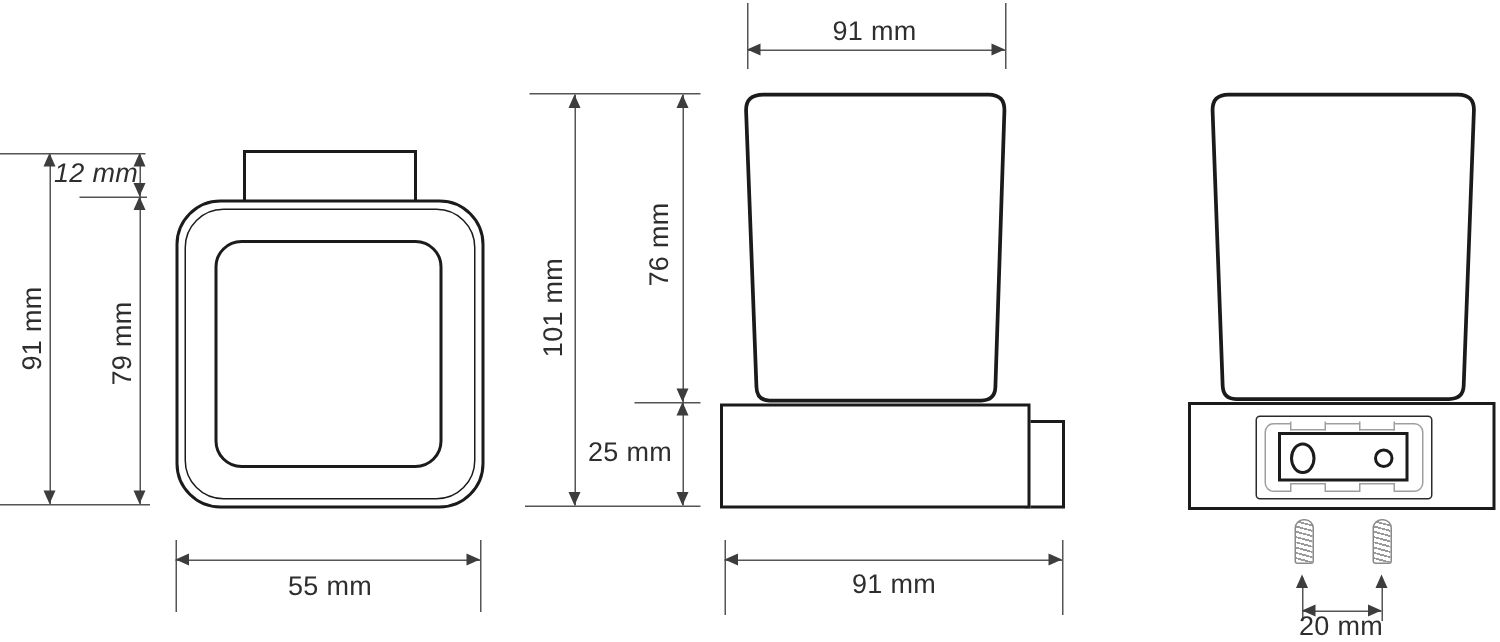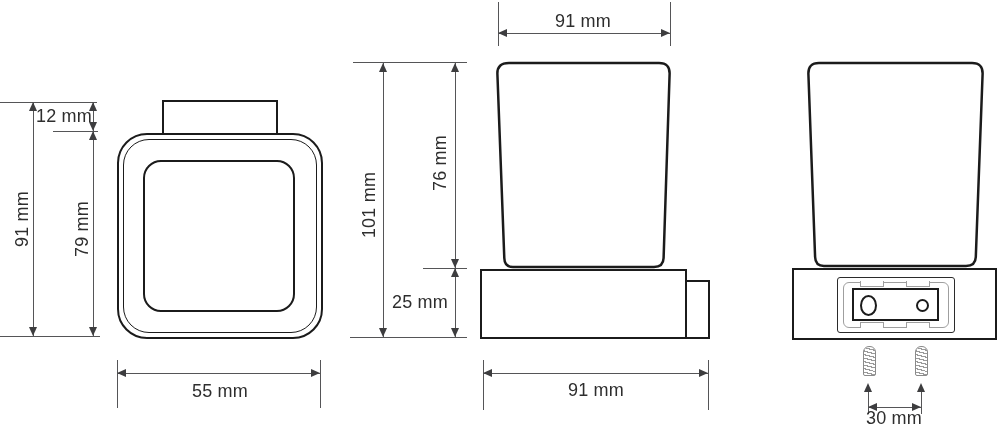--- a/index.html
+++ b/index.html
@@ -86,21 +86,21 @@
 
     <div class="arr arr-up" style="left:29px; top:102px;"></div>
     <div class="arr arr-down" style="left:29px; top:327px;"></div>
     <div class="arr arr-up" style="left:89px; top:102px;"></div>
     <div class="arr arr-down" style="left:89px; top:122px;"></div>
     <div class="arr arr-up" style="left:89px; top:131px;"></div>
     <div class="arr arr-down" style="left:89px; top:327px;"></div>
     <div class="arr arr-left" style="left:117px; top:369px;"></div>
     <div class="arr arr-right" style="left:311px; top:369px;"></div>
 
-    <span class="lbl" style="left:64px; top:116px;">12 mm</span>
+    <span class="lbl" style="left:64px; top:116px;font-style:italic;">12 mm</span>
     <span class="lbl rot" style="left:22px; top:219px;">91 mm</span>
     <span class="lbl rot" style="left:82px; top:229px;">79 mm</span>
     <span class="lbl" style="left:220px; top:391px;">55 mm</span>
   </div>
 
   <svg class="cups" width="1000" height="428" viewBox="0 0 1000 428">
     <path d="M 509 63 L 659 63 Q 670 63 669.6 74 L 663.6 258 Q 663.3 267 654 267 L 513 267 Q 504.6 267 504.3 258 L 497.4 74 Q 497 63 509 63 Z" fill="#ffffff" stroke="#1b1b1b" stroke-width="2.5"></path>
     <path d="M 819 63 L 972 63 Q 983 63 982.6 74 L 975.8 257 Q 975.5 266 966 266 L 824 266 Q 815.4 266 815.1 257 L 808.4 74 Q 808 63 819 63 Z" fill="#ffffff" stroke="#1b1b1b" stroke-width="2.5"></path>
   </svg>
 
@@ -161,16 +161,16 @@
     <div class="screw" style="left:863px; top:346px;"></div>
     <div class="screw" style="left:915px; top:346px;"></div>
 
     <div class="vline" style="left:868px; top:385px; height:29px;"></div>
     <div class="vline" style="left:921px; top:385px; height:29px;"></div>
     <div class="arr arr-up" style="left:864px; top:383px;"></div>
     <div class="arr arr-up" style="left:917px; top:383px;"></div>
     <div class="hline" style="left:868px; top:407px; width:53px;"></div>
     <div class="arr arr-left" style="left:868px; top:403px;"></div>
     <div class="arr arr-right" style="left:912px; top:403px;"></div>
-    <span class="lbl" style="left:894px; top:418px;">30 mm</span>
+    <span class="lbl" style="left:894px; top:418px;">20 mm</span>
   </div>
 
 </div>
 
 </body></html>

